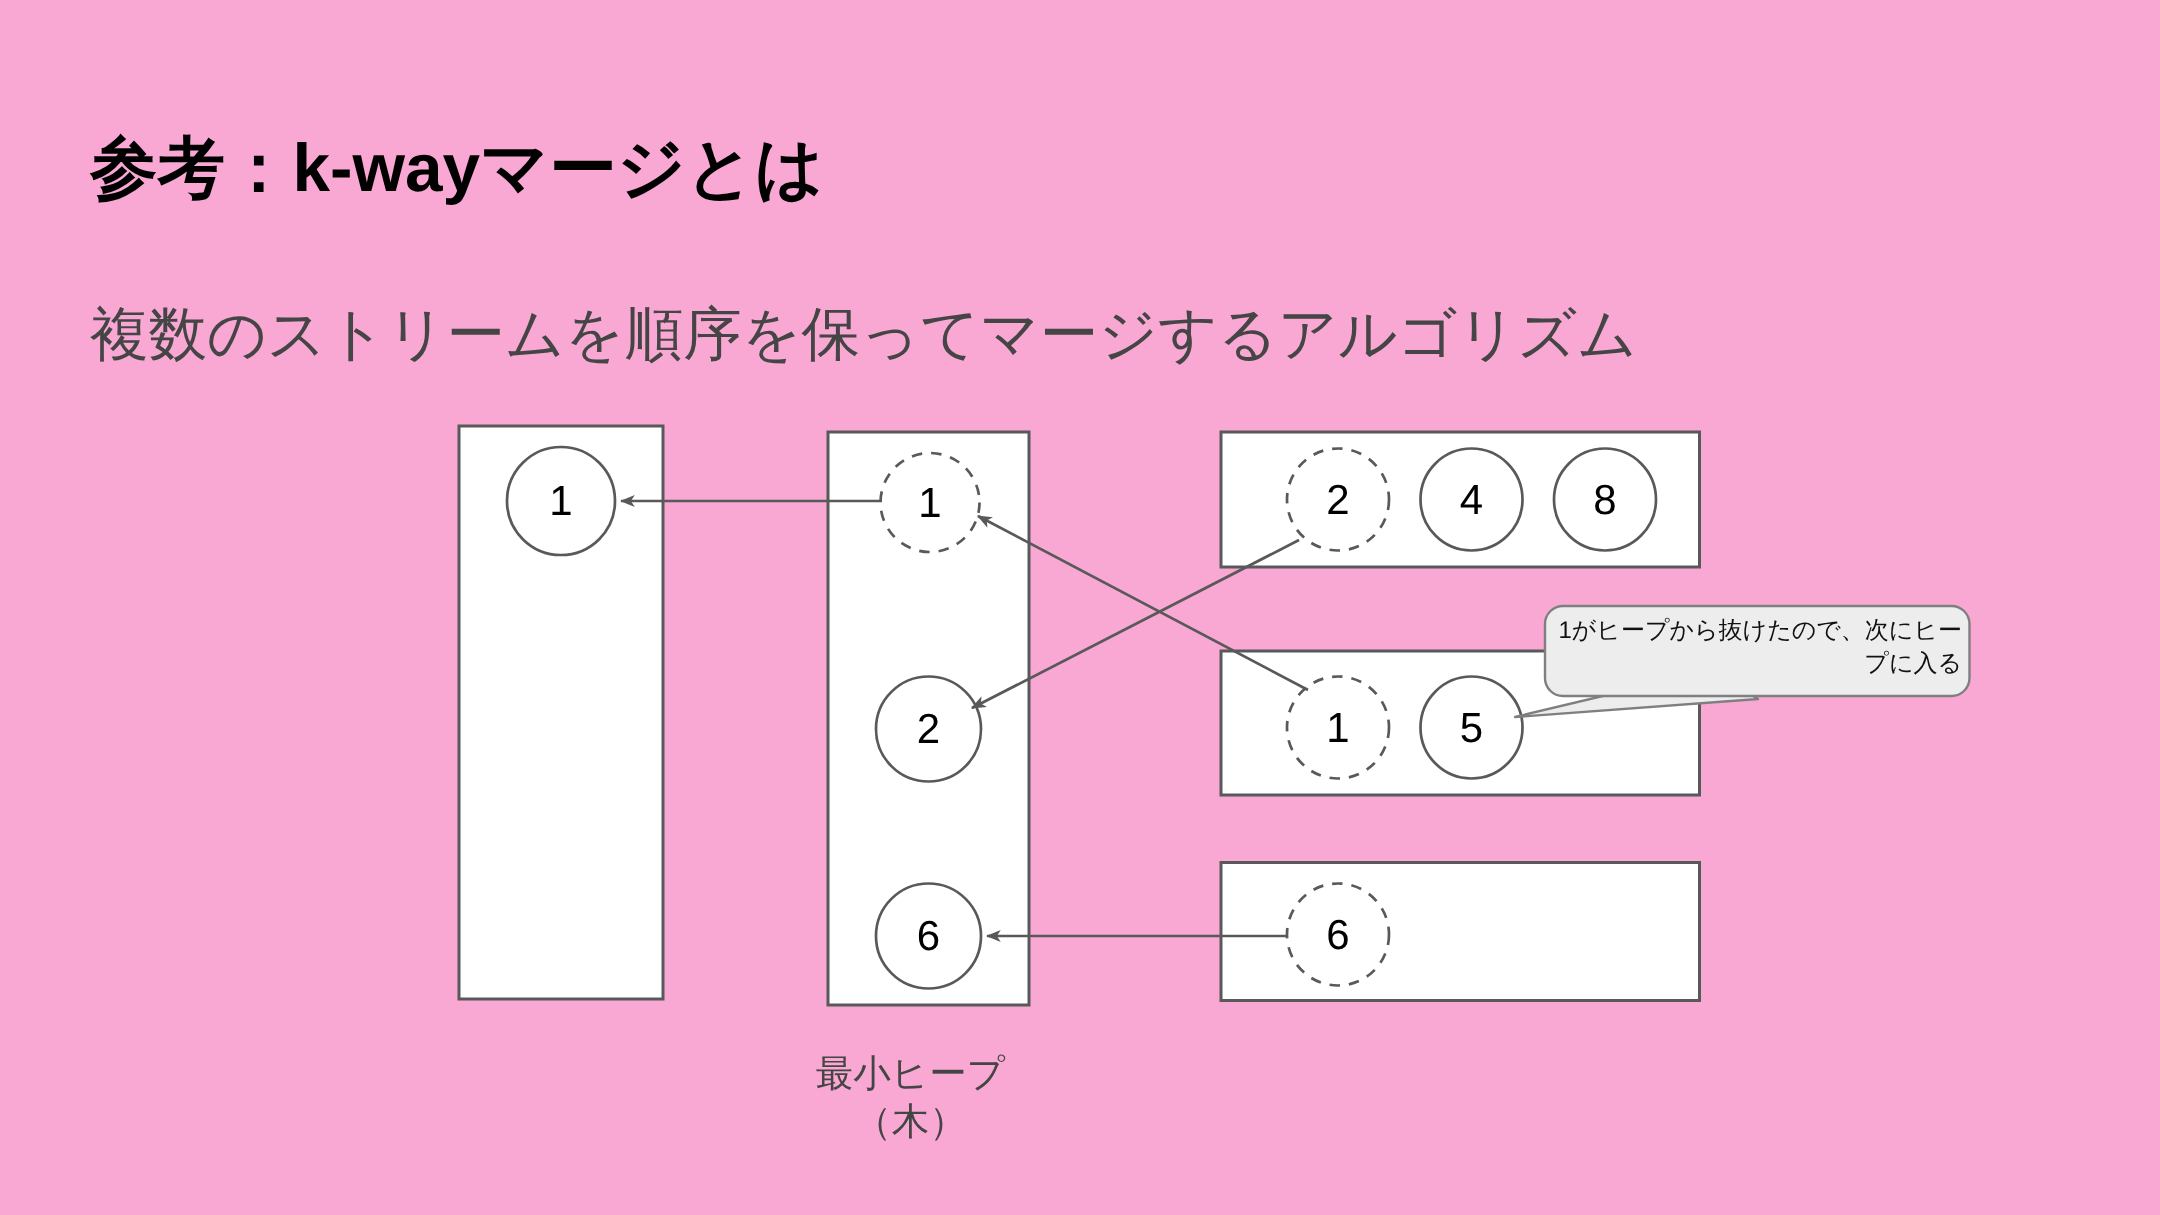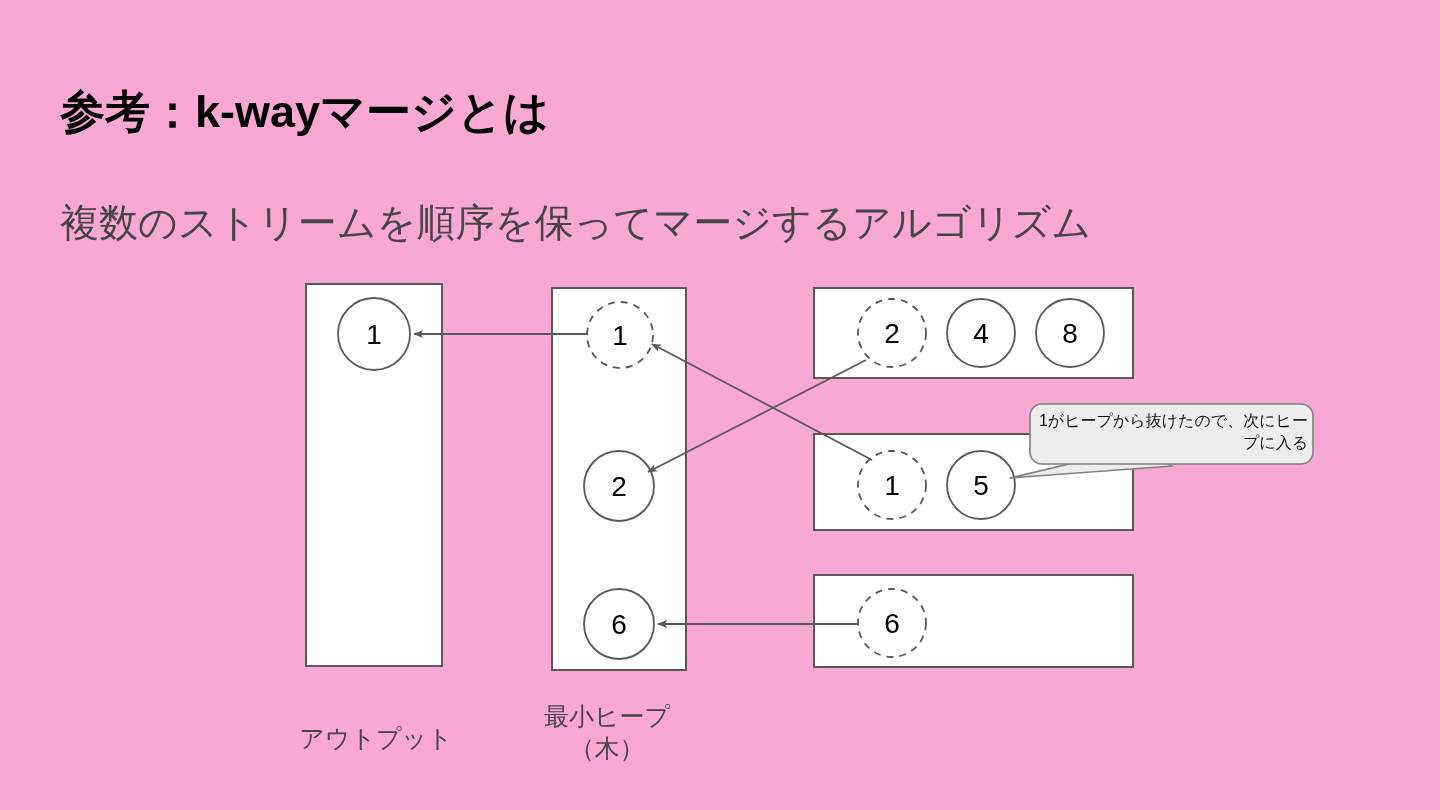--- a/index.html
+++ b/index.html
@@ -124,17 +124,16 @@
     <line x1="866" y1="360" x2="648" y2="472" stroke="#595959" stroke-width="1.8" marker-end="url(#arrowhead)"></line>
 
     <line x1="858" y1="624" x2="658" y2="624" stroke="#595959" stroke-width="1.8" marker-end="url(#arrowhead)"></line>
 
     <path d="M1010,478 L1140,447 L1172,466 Z" fill="#EDEDED" stroke="#7F7F7F" stroke-width="1.6" stroke-linejoin="round"></path>
     <rect x="1030" y="404" width="283" height="60" rx="12" ry="12" fill="#EDEDED" stroke="#7F7F7F" stroke-width="1.6"></rect>
   </svg>
 
   <div class="callout-text">1がヒープから抜けたので、次にヒープに入る</div>
 
-  <div class="col-caption" id="caption-output">アウトプット</div>
   <div class="col-caption" id="caption-heap">最小ヒープ
 （木）</div>
 
 </div>
 
 </body></html>

